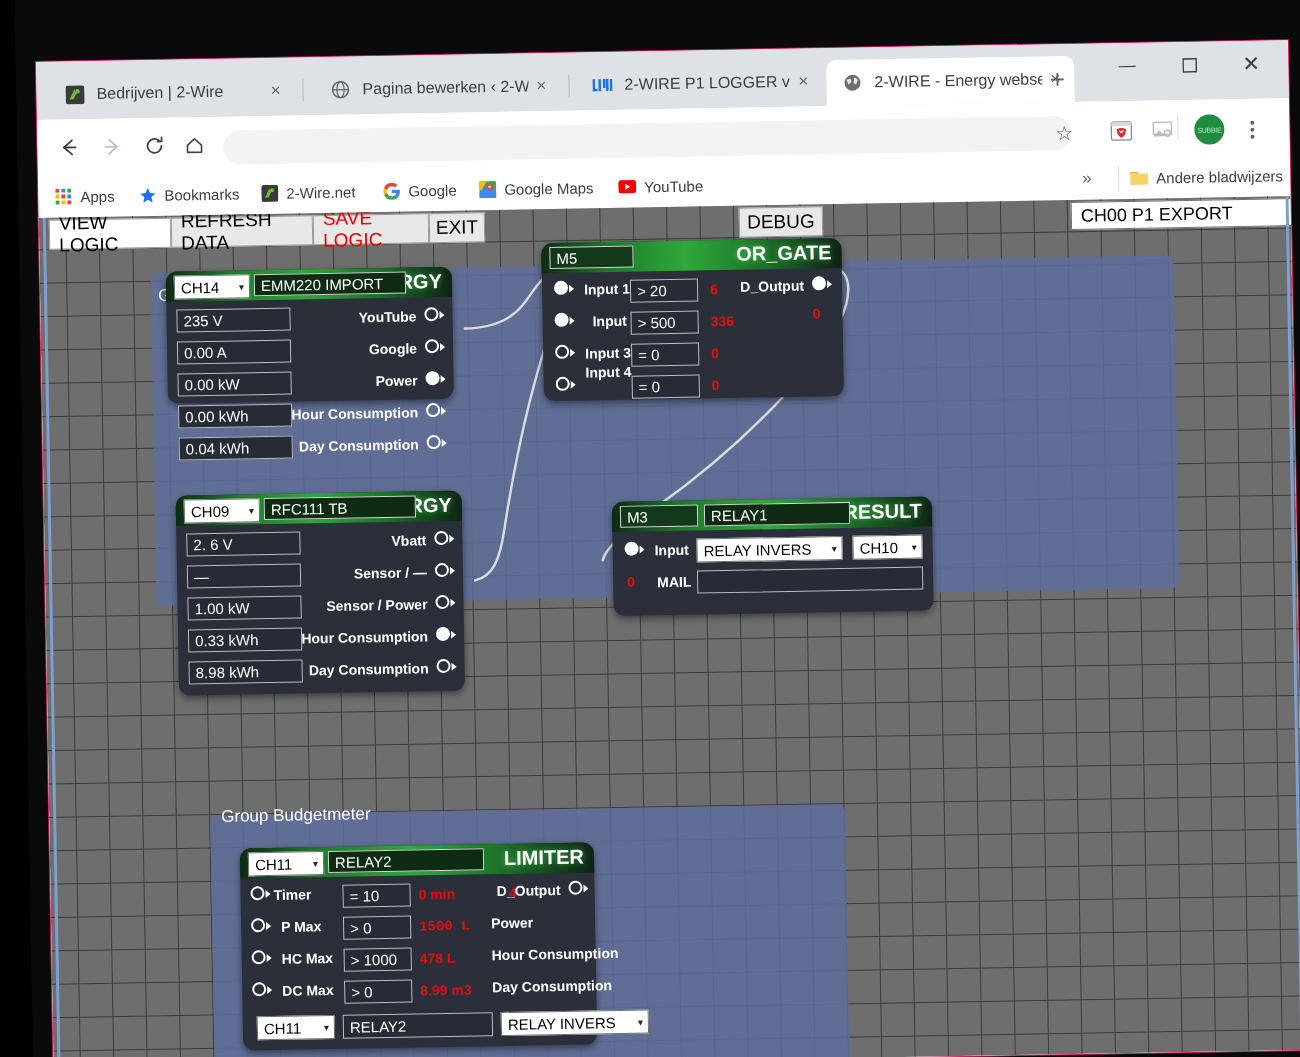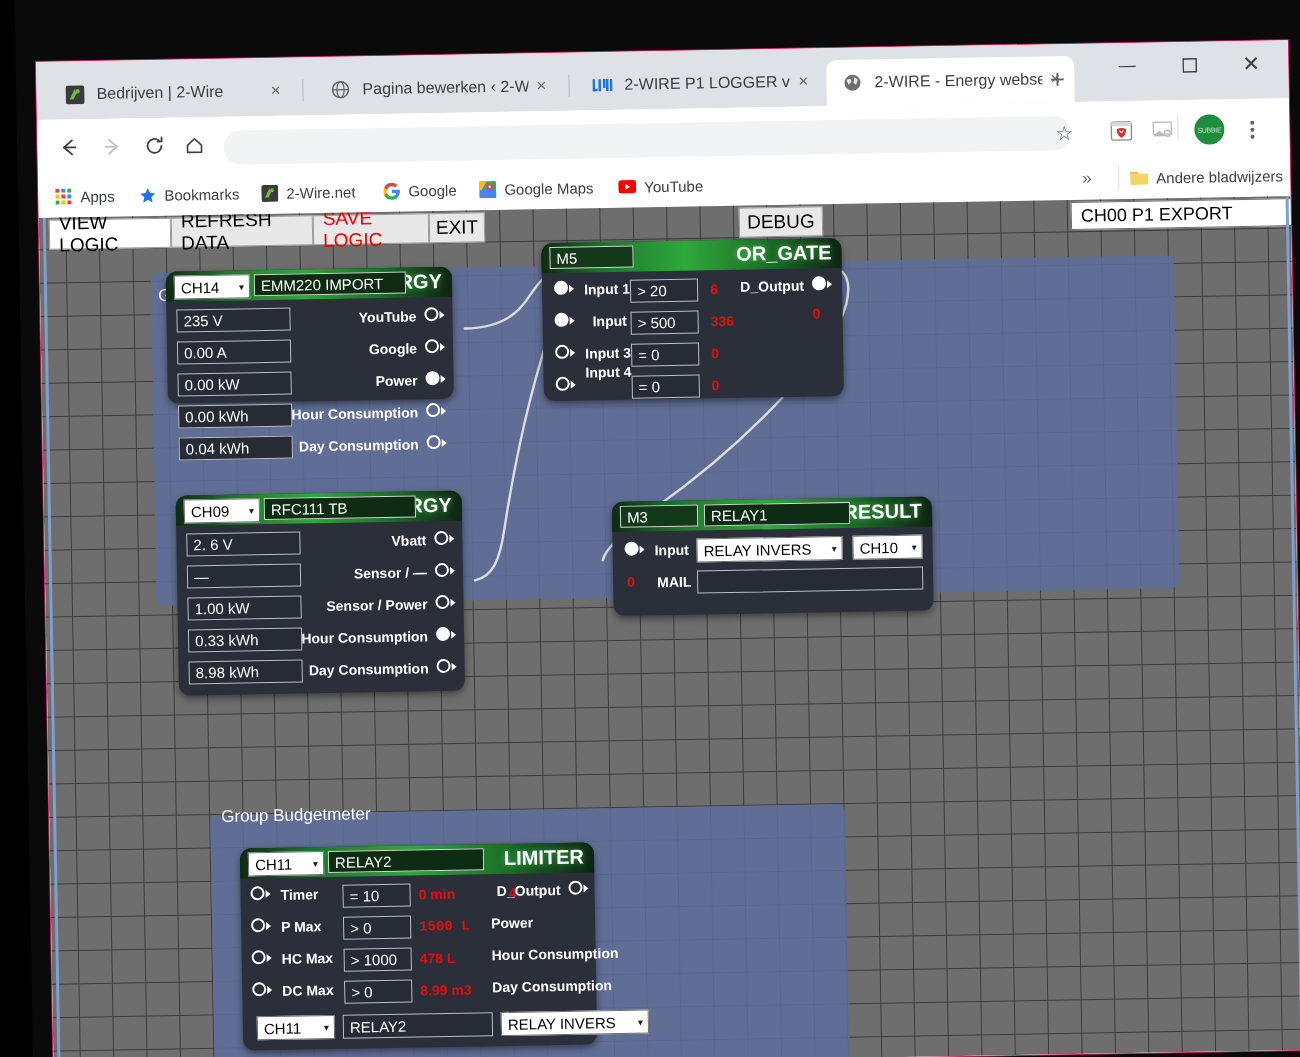--- a/index.html
+++ b/index.html
@@ -500,21 +500,21 @@
         </div>
         <div class="sel" style="left:8px;top:4px;width:76px;" data-name="block-channel-select">
           <span data-name="channel-value">CH11</span>
           <span class="car" data-name="chevron-down-icon">▾</span>
         </div>
         <div class="hfield" style="left:88px;width:156px;" data-name="block-name-field">RELAY2</div>
 
         <div class="port" style="left:10px;top:38px;" data-name="port-timer">
             <i class="arw"></i>
           </div>
-        <div class="rowlab" style="left:40px;top:39px;" data-name="row-label-timer">Timer</div>
+        <div class="rowlab" style="left:33px;top:39px;" data-name="row-label-timer">Timer</div>
         <div class="vfield" style="left:102px;top:38px;width:68px;" data-name="condition-field-timer">= 10</div>
         <div class="redval" style="left:178px;top:41px;" data-name="value-timer">0 min</div>
         <div class="redval" style="left:268px;top:41px;" data-name="value-d-output">4</div>
         <div class="rowlab" style="right:34px;top:39px;" data-name="row-label-d-output">D_Output</div>
         <div class="port" style="right:12px;top:38px;" data-name="port-d-output">
             <i class="arw"></i>
           </div>
 
         <div class="port" style="left:10px;top:70px;" data-name="port-p-max">
             <i class="arw"></i>

